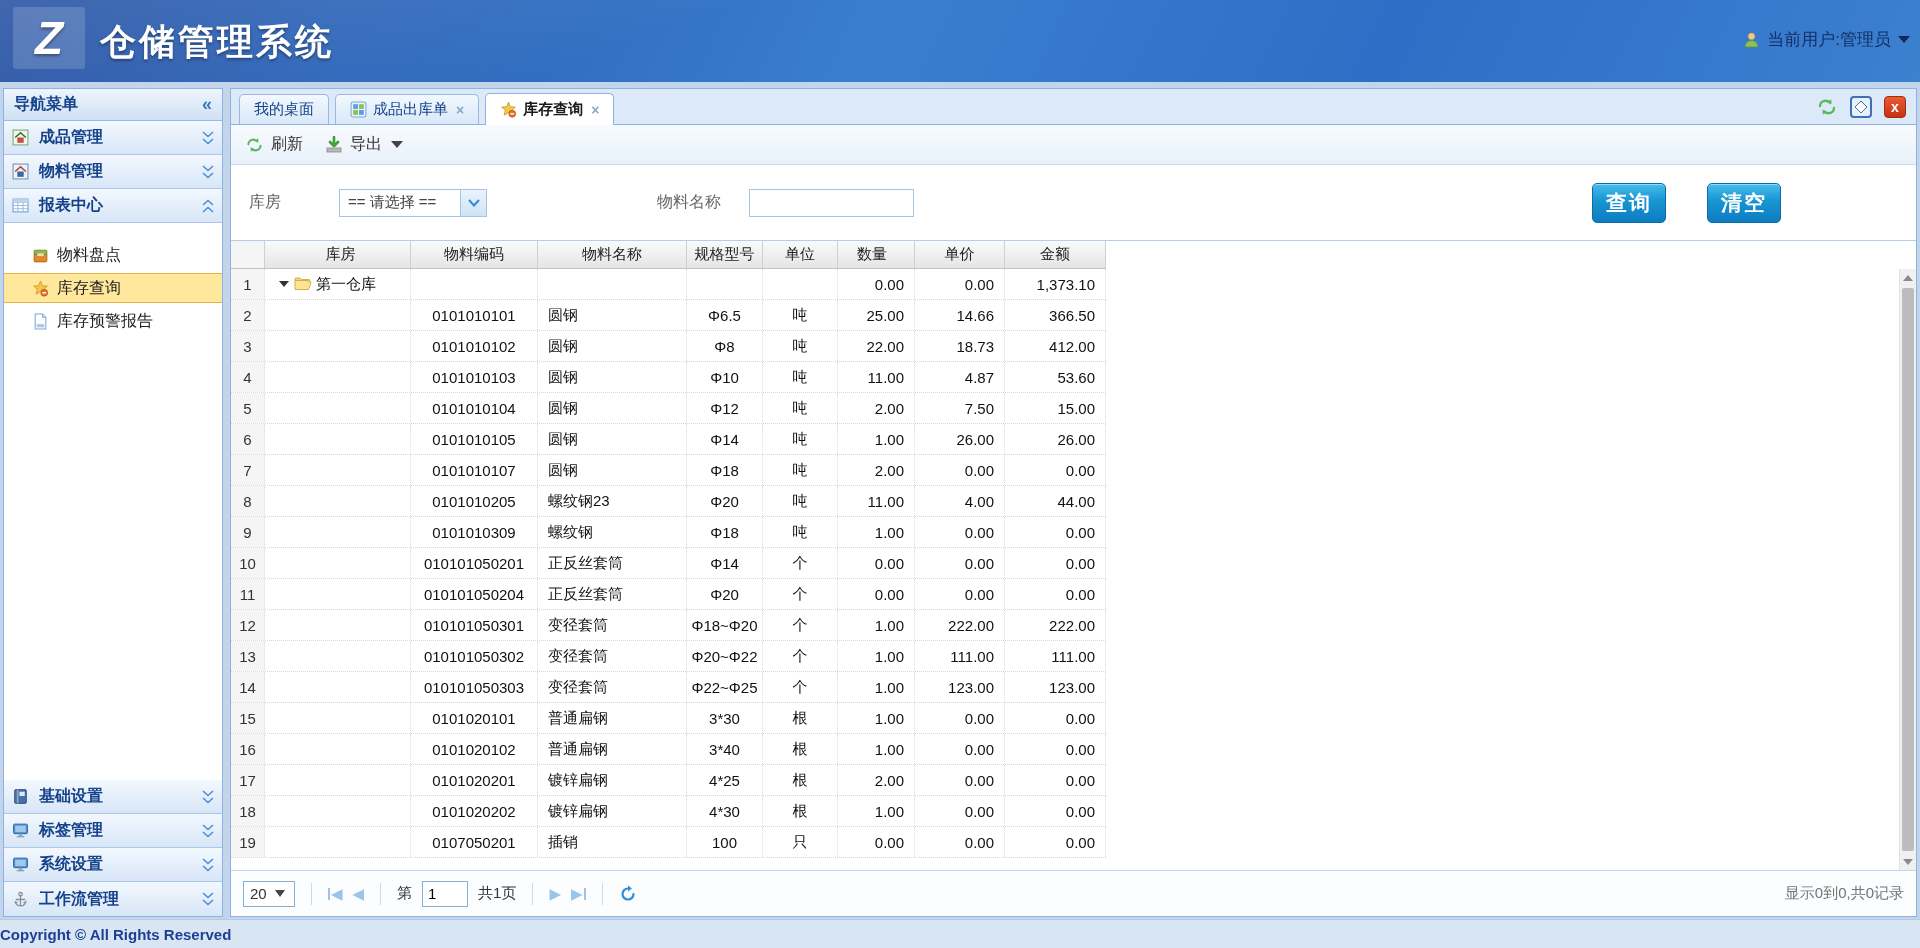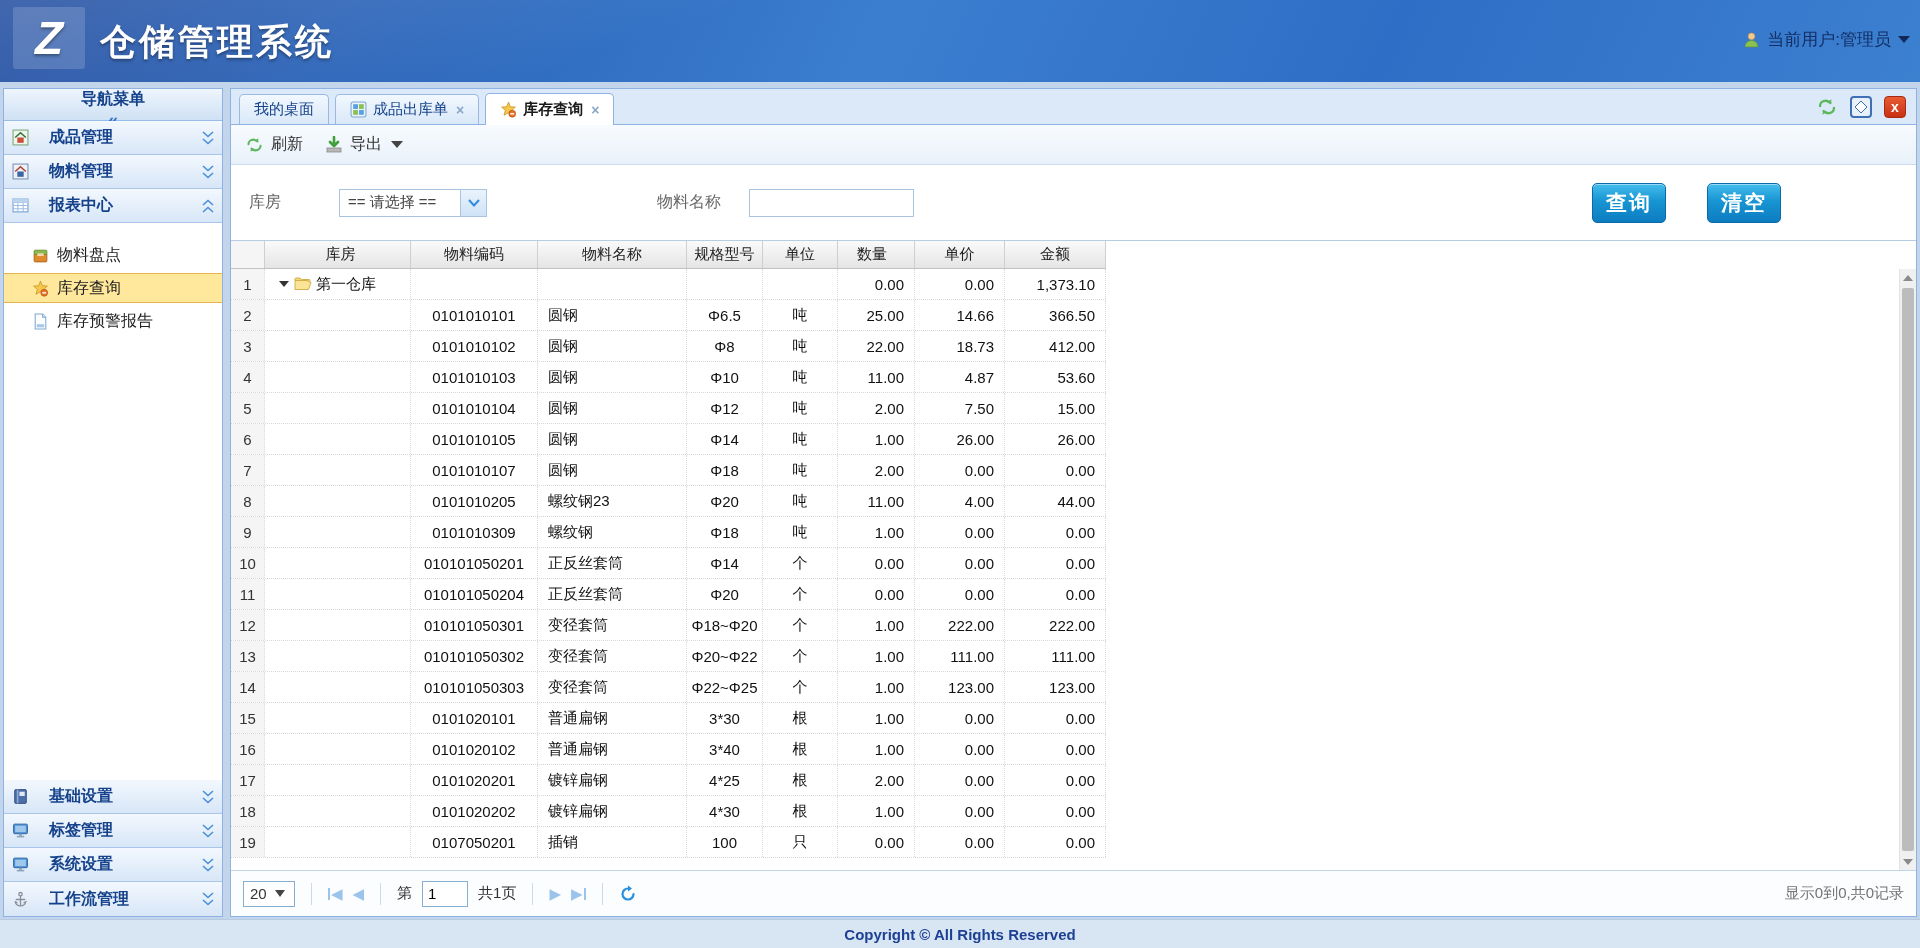--- a/index.html
+++ b/index.html
@@ -27,26 +27,26 @@
   
   .content { position:absolute; left:3px; right:3px; top:88px; bottom:31px; display:flex; }
   .sidebar { width:220px; background:#fff; border:1px solid #8db2e3; display:flex;
     flex-direction:column; }
   .main-panel { flex:1; margin-left:7px; background:#fff; border:1px solid #8db2e3;
     display:flex; flex-direction:column; }
 
   
   .side-title { height:32px; background:linear-gradient(#eef5fd,#cfe1f4);
     border-bottom:1px solid #99bbe8; color:#15428b; font-weight:bold; font-size:16px;
-    display:flex; align-items:center; padding:0 10px;flex-direction:column; }
+    display:flex; align-items:center; padding:0 10px; }
   .side-title .spacer { flex:1; }
   .collapse-glyph { color:#3a76c4; font-size:18px; font-weight:bold; cursor:pointer; }
   .side-section { height:34px; background:linear-gradient(#f3f8fe,#d7e6f7);
     border-bottom:1px solid #aac6e8; color:#15428b; font-weight:bold; font-size:16px;
-    display:flex; align-items:center; padding:0 8px; gap:20px; cursor:pointer; }
+    display:flex; align-items:center; padding:0 8px; gap:10px; cursor:pointer; }
   .side-body { flex:1; background:#fff; padding-top:14px; }
   .side-item { height:30px; margin:3px 0; display:flex; align-items:center; gap:8px;
     padding-left:28px; font-size:16px; color:#222; cursor:pointer; }
   .side-item.active { background:#ffe79b; border-top:1px solid #e3b64d;
     border-bottom:1px solid #e3b64d; }
   .dbl-chev { margin-left:auto; display:flex; flex-direction:column; line-height:6px; }
   .dbl-chev svg { display:block; }
 
   .icon16 { width:17px; height:17px; flex:0 0 auto; }
 
@@ -137,21 +137,21 @@
   .pg-sep { width:1px; height:22px; background:#ccd9e8; margin:0 6px; }
   .pg-btn { color:#9cc3ec; font-size:15px; cursor:pointer; display:flex;
     align-items:center; gap:1px; user-select:none; }
   .pg-bar { display:inline-block; width:2px; height:12px; background:#9cc3ec; }
   .page-input { width:46px; height:26px; border:1px solid #86afd4; font-size:15px;
     padding:0 5px; outline:none; }
   .pg-records { margin-left:auto; font-size:15px; color:#737373; }
 
   
   .footer { position:absolute; left:0; right:0; bottom:0; height:29px; background:#d8e5f3;
-    border-top:1px solid #b6cbe2; display:flex; align-items:center; justify-content:center;
+    border-top:1px solid #b6cbe2; display:flex; align-items:center; justify-content:flex-start;
     color:#1d3f94; font-size:15px; font-weight:bold; }
 </style>
 </head>
 <body>
 
 <div class="banner">
   <div class="logo-box">
     <span class="logo-z">Z</span>
   </div>
   <div class="banner-title">仓储管理系统</div>

